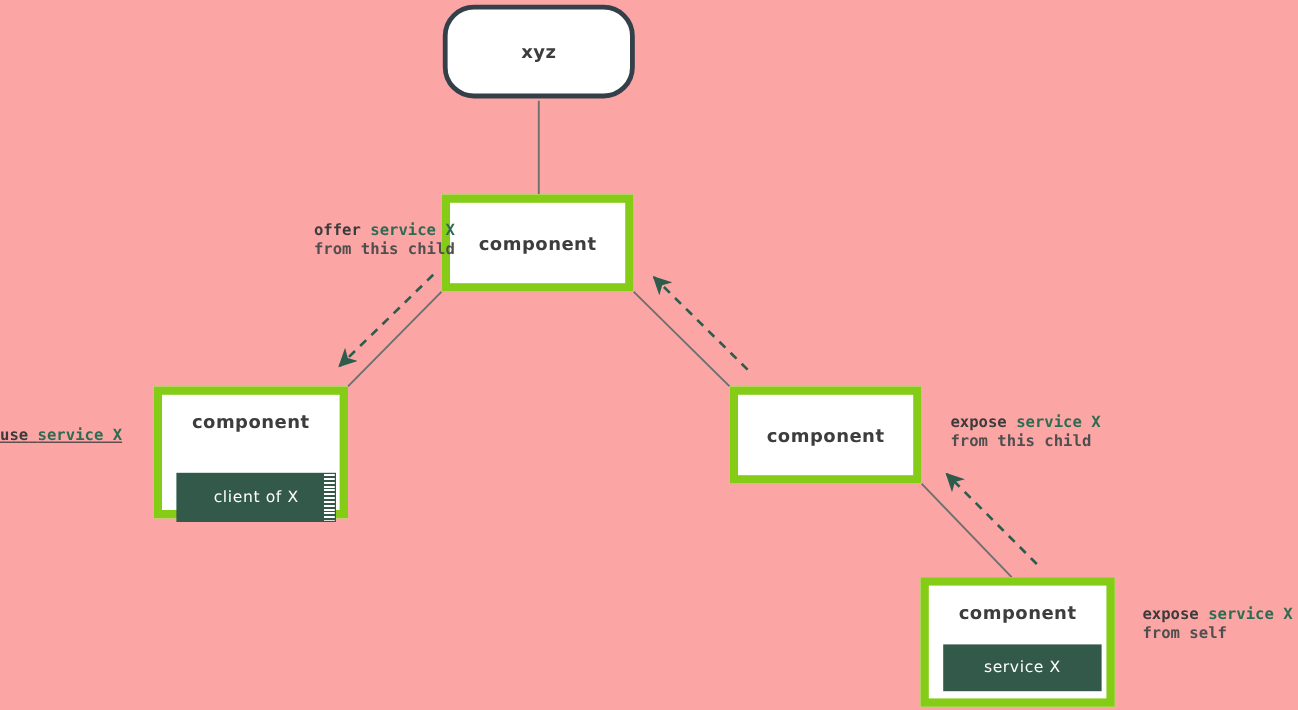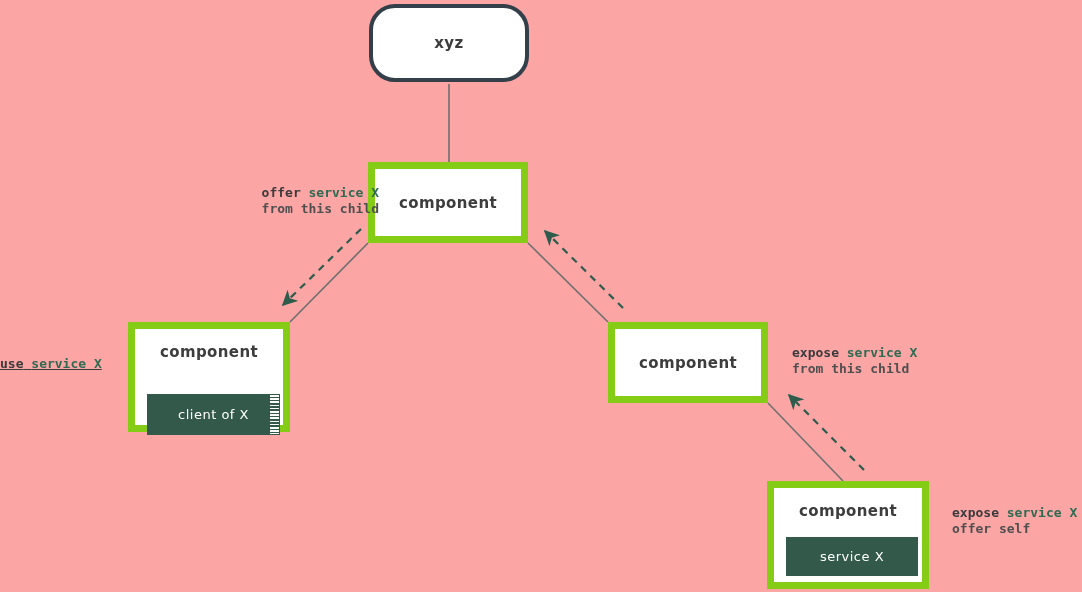--- a/index.html
+++ b/index.html
@@ -160,16 +160,16 @@
       <span class="obj">service X</span>
     </div>
     <div class="sub">from this child</div>
   </div>
 
   <div class="anno anno-expose-self">
     <div>
       <span class="verb">expose</span>
       <span class="obj">service X</span>
     </div>
-    <div class="sub">offer self</div>
+    <div class="sub">from self</div>
   </div>
 
 </div>
 
 </body></html>

